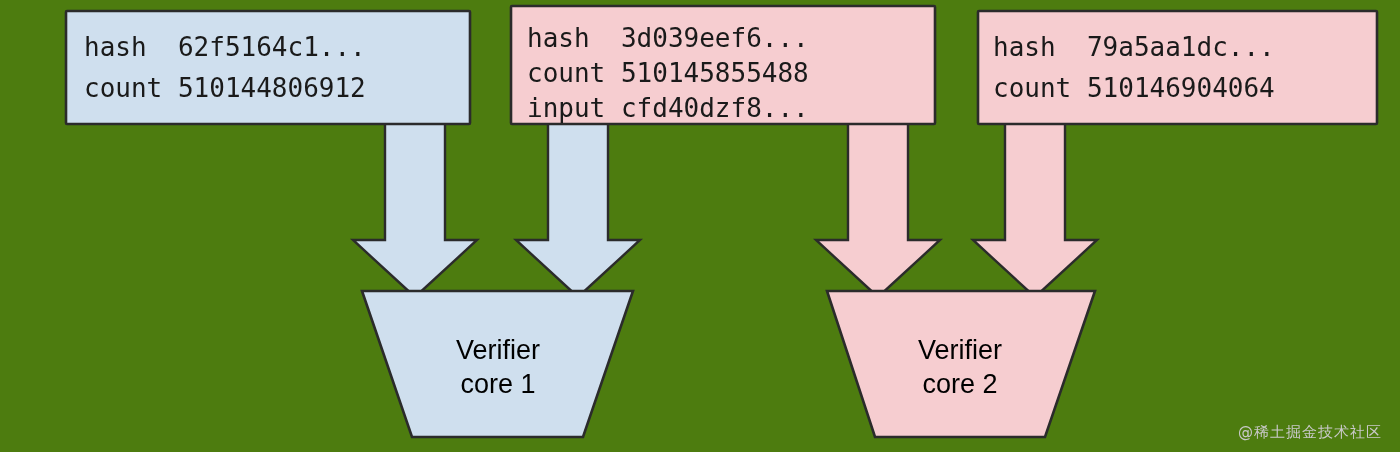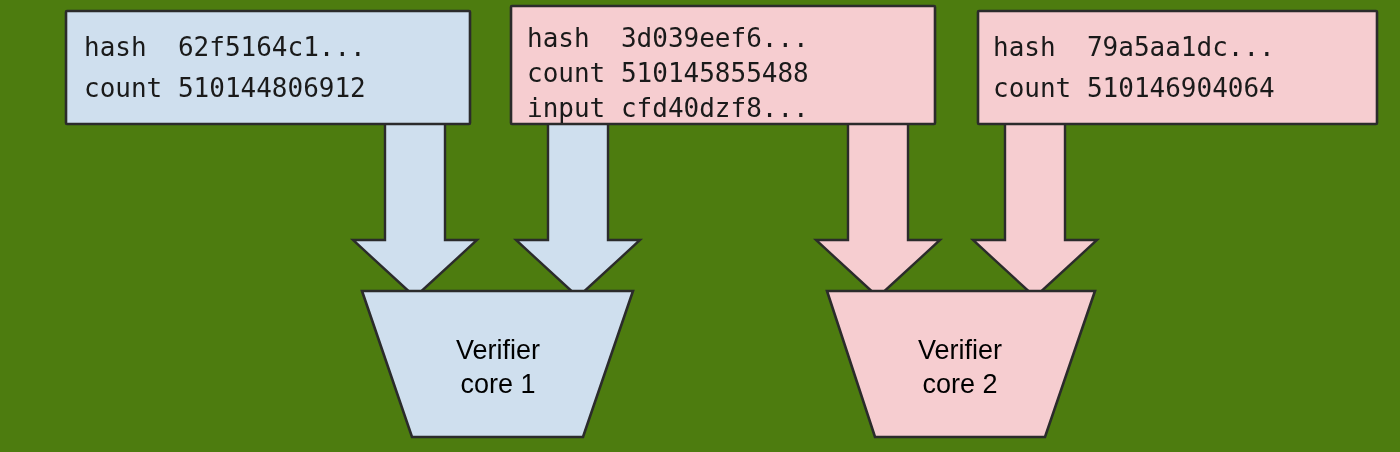--- a/index.html
+++ b/index.html
@@ -97,14 +97,15 @@
     </g>
 
     <g>
       <polygon points="827,291 1095,291 1045,437 875,437" fill="#f6cdd0" stroke="#2b2b2b" stroke-width="2.6"></polygon>
       <text class="core-label" x="960" y="359">Verifier</text>
       <text class="core-label" x="960" y="393">core 2</text>
     </g>
 
   </svg>
 
+  <div class="watermark">@稀土掘金技术社区</div>
 
 </div>
 
 </body></html>

